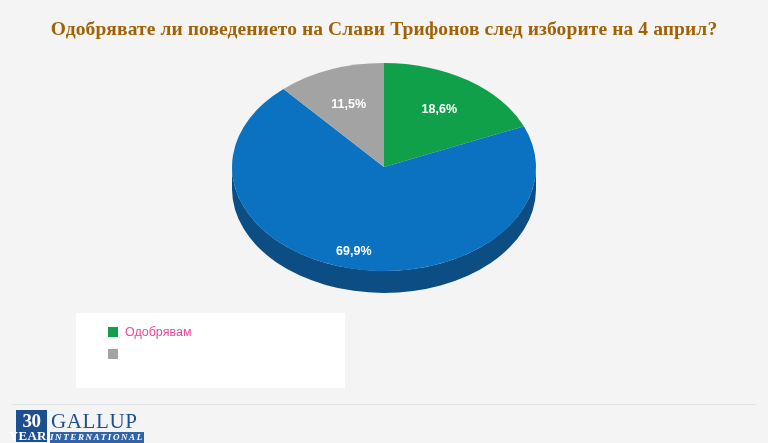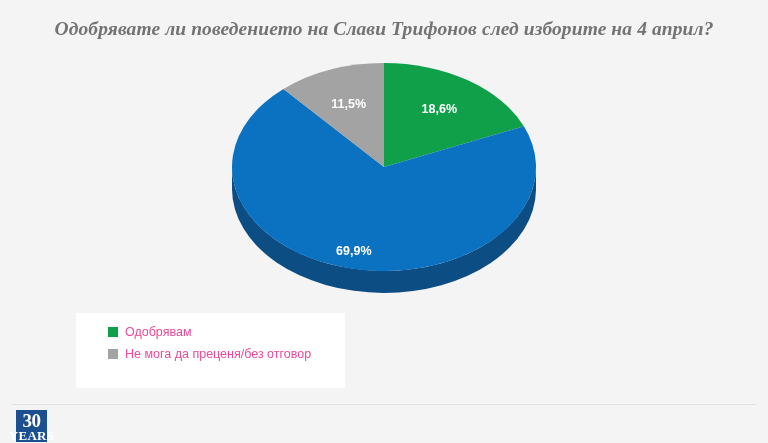--- a/index.html
+++ b/index.html
@@ -26,23 +26,22 @@
   #chart-title {
     position: absolute;
     left: 0;
     top: 18px;
     width: 768px;
     text-align: center;
     font-family: "Liberation Serif", "DejaVu Serif", serif;
     font-weight: bold;
     font-size: 19.5px;
     letter-spacing: 0.1px;
-    color: #737373;
+    color: #a16207;
     white-space: nowrap;
-    font-style: italic;
   }
 
   
   #pie-wrap {
     position: absolute;
     left: 231px;
     top: 62px;
     width: 306px;
     height: 235px;
   }
@@ -193,26 +192,30 @@
     </svg>
   </div>
 
   <div id="legend">
     <div class="legend-row">
       <span class="legend-swatch" style="background: rgb(16, 160, 74);"></span>
       <span class="legend-text">Одобрявам</span>
     </div>
     <div class="legend-row">
       <span class="legend-swatch" style="background: rgb(163, 163, 163);"></span>
-      <span class="legend-text">Не мога да преценя/без отговор</span>
     </div>
   </div>
 
   <div id="footer-rule"></div>
 
   <div id="logo">
     <div id="logo-years">
       <span class="n30">30</span>
       <span class="yrs">YEARS</span>
     </div>
+    <div id="logo-main">
+      <div class="bar-top"></div>
+      <div class="gallup">GALLUP</div>
+      <div class="intl">INTERNATIONAL</div>
+    </div>
   </div>
 
 </div>
 
 </body></html>

